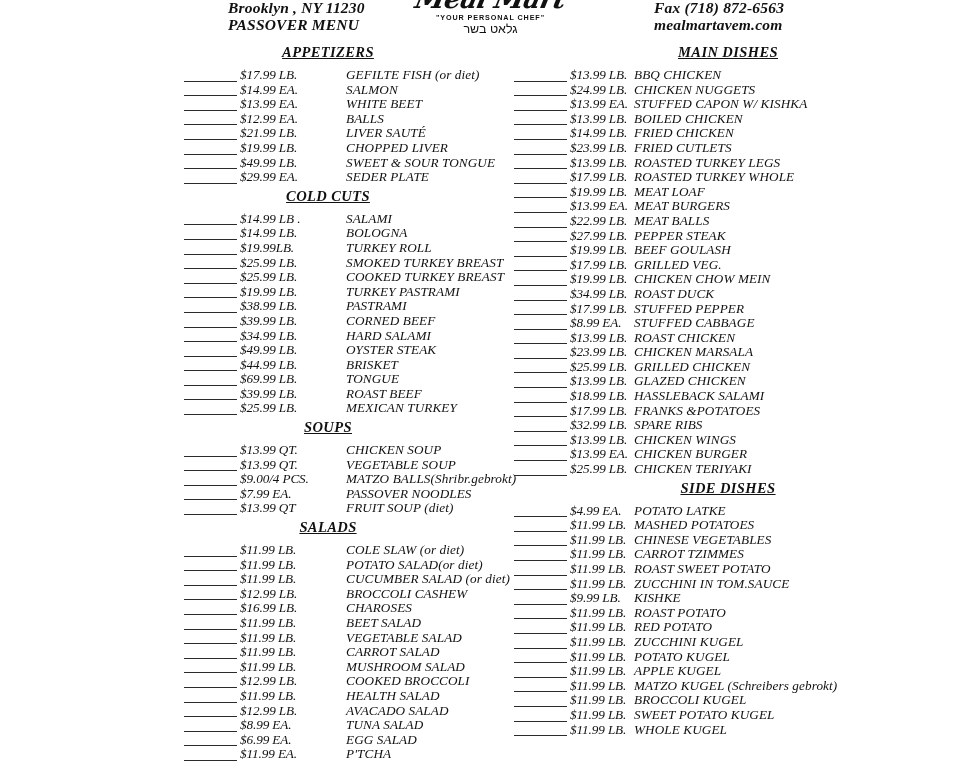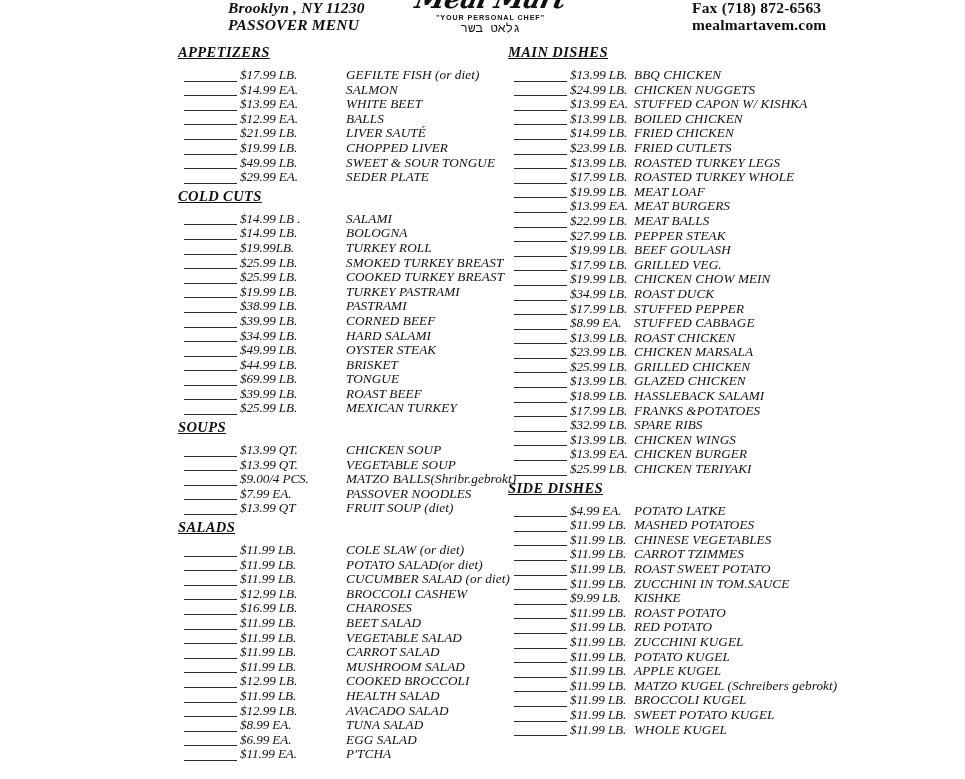--- a/index.html
+++ b/index.html
@@ -30,26 +30,26 @@
     font-style: italic;
     font-weight: bold;
     font-size: 15.5px;
     line-height: 17px;
     letter-spacing: 0.2px;
     white-space: nowrap;
   }
   .hdr-right {
     position: absolute;
     left: 654px; top: -1px;
+    font-style: italic;
     font-weight: bold;
     font-size: 15.5px;
     line-height: 17px;
     letter-spacing: 0.2px;
     white-space: nowrap;
-    margin-left: 38px;
   }
   .hdr-line { display: block; }
 
   #logo {
     position: absolute;
     left: 408px; top: -14px;
     width: 165px;
     text-align: center;
   }
   .logo-script {
@@ -67,38 +67,38 @@
     display: block;
     font-family: "Liberation Sans", sans-serif;
     font-size: 7.2px;
     font-weight: bold;
     letter-spacing: 0.9px;
     line-height: 9px;
     margin-top: 1px;
   }
   .logo-heb {
     display: block;
-    font-family: Liberation Mono, monospace;
+    font-family: Liberation Sans, sans-serif;
     font-size: 12.5px;
     line-height: 14px;
     direction: rtl;
     margin-top: 0px;
   }
 
   
   .col {
     position: absolute;
     top: 44px;
     width: 420px;
   }
   #col-left  { left: 178px; }
   #col-right { left: 508px; }
 
   .section-head {
-    text-align: left;
+    text-align: center;
     font-weight: bold;
     font-style: italic;
     font-size: 14.5px;
     line-height: 17px;
     text-decoration: underline;
     letter-spacing: 0.4px;
     height: 17px;
     position: relative;
   }
   #col-left .section-head  { width: 300px; margin-left: 0px; }

